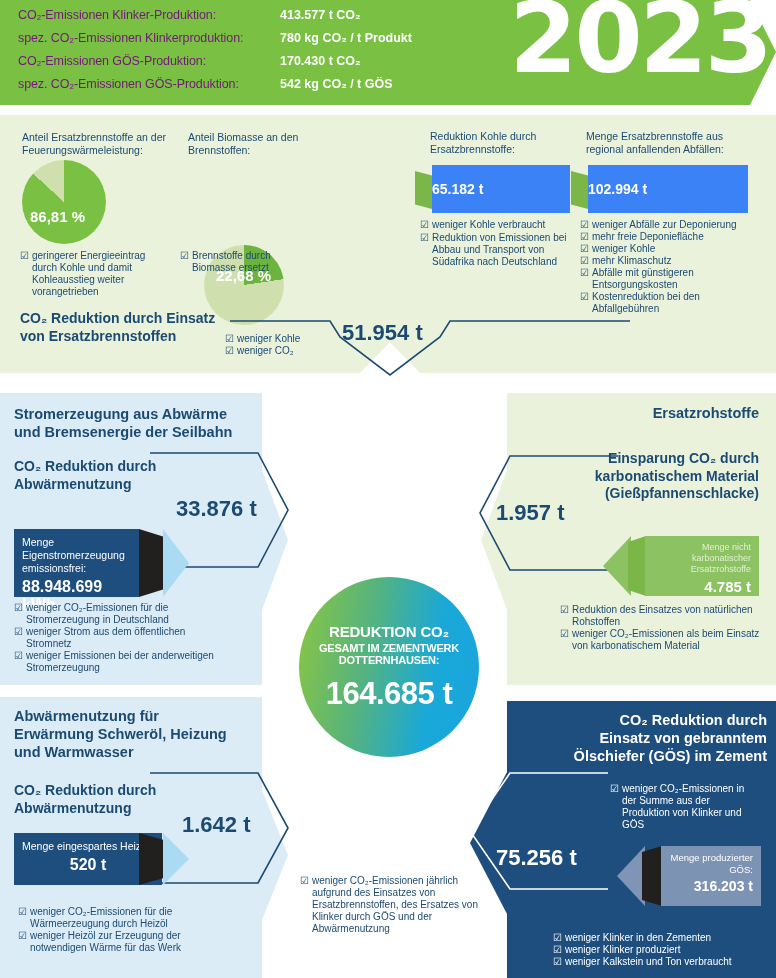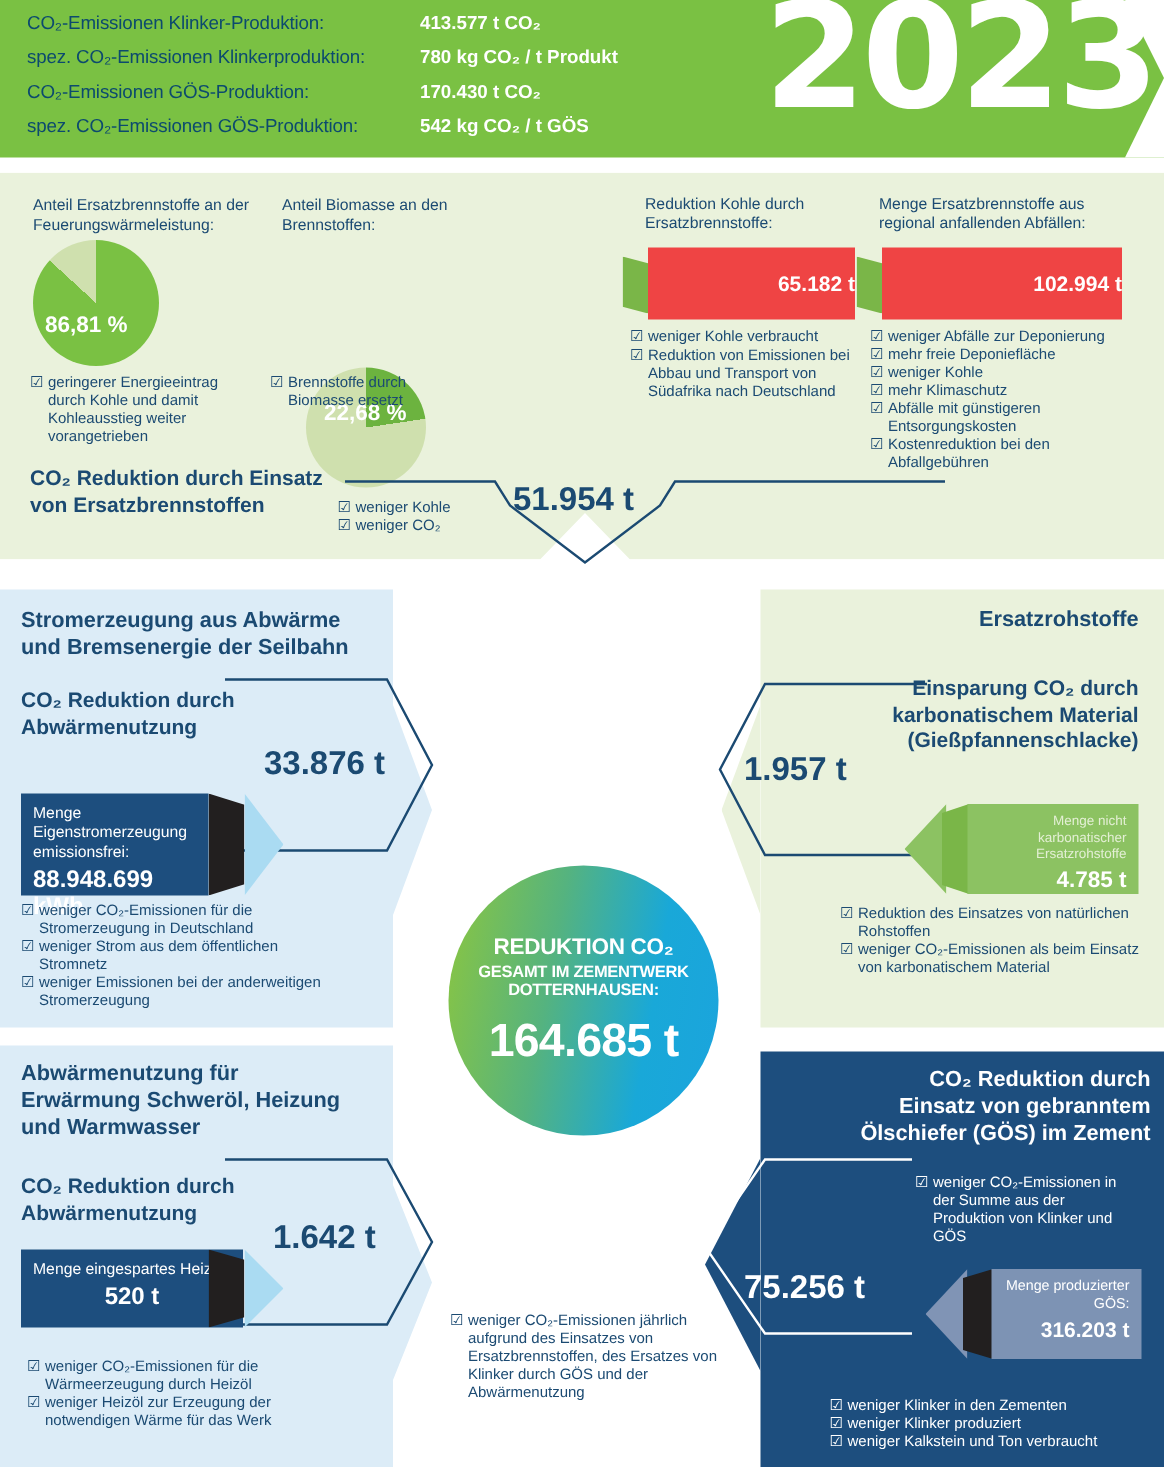--- a/index.html
+++ b/index.html
@@ -23,21 +23,21 @@
     border-top: 52px solid #ffffff;
     border-left: 26px solid transparent;
   }
   .header-notch2 {
     position: absolute; right: 0; bottom: 0; width: 0; height: 0;
     border-bottom: 53px solid #ffffff;
     border-left: 26px solid transparent;
   }
   .kpi-table { position: absolute; left: 18px; top: 8px; }
   .kpi-row { display: flex; height: 23px; align-items: baseline; }
-  .kpi-label { width: 262px; color: #0c4a6e; font-size: 12.5px; letter-spacing: -0.1px; }
+  .kpi-label { width: 262px; color: #701a75; font-size: 12.5px; letter-spacing: -0.1px; }
   .kpi-value { color: #ffffff; font-size: 12.5px; font-weight: 600; }
   .year {
     position: absolute; right: 6px; top: -11px;
     font-size: 98px; font-weight: 800; color: #ffffff;
     letter-spacing: -3px; line-height: 1;
     font-family: "DejaVu Sans", sans-serif;
   }
 
   
   .toppanel {
@@ -54,22 +54,22 @@
     white-space: nowrap;
   }
 
   
   .chk { font-size: 10px; line-height: 12px; color: #1b4a72; display: flex; }
   .chk .bx { margin-right: 3px; flex: none; }
   .chk-white { color: #ffffff; }
 
   
   .gbar {
-    background: #ef4444; color: #ffffff; font-weight: 700; font-size: 14px;
-    display: flex; align-items: center; justify-content: flex-end;
+    background: #3b82f6; color: #ffffff; font-weight: 700; font-size: 14px;
+    display: flex; align-items: center; justify-content: flex-start;
     position: relative;
   }
   .gflag-l {
     position: absolute; left: -17px; top: 6px; width: 17px; height: 38px;
     background: #7ab648;
     clip-path: polygon(0 0, 100% 12%, 100% 100%, 0 88%);
   }
 
   
   .hexline { position: absolute; }

